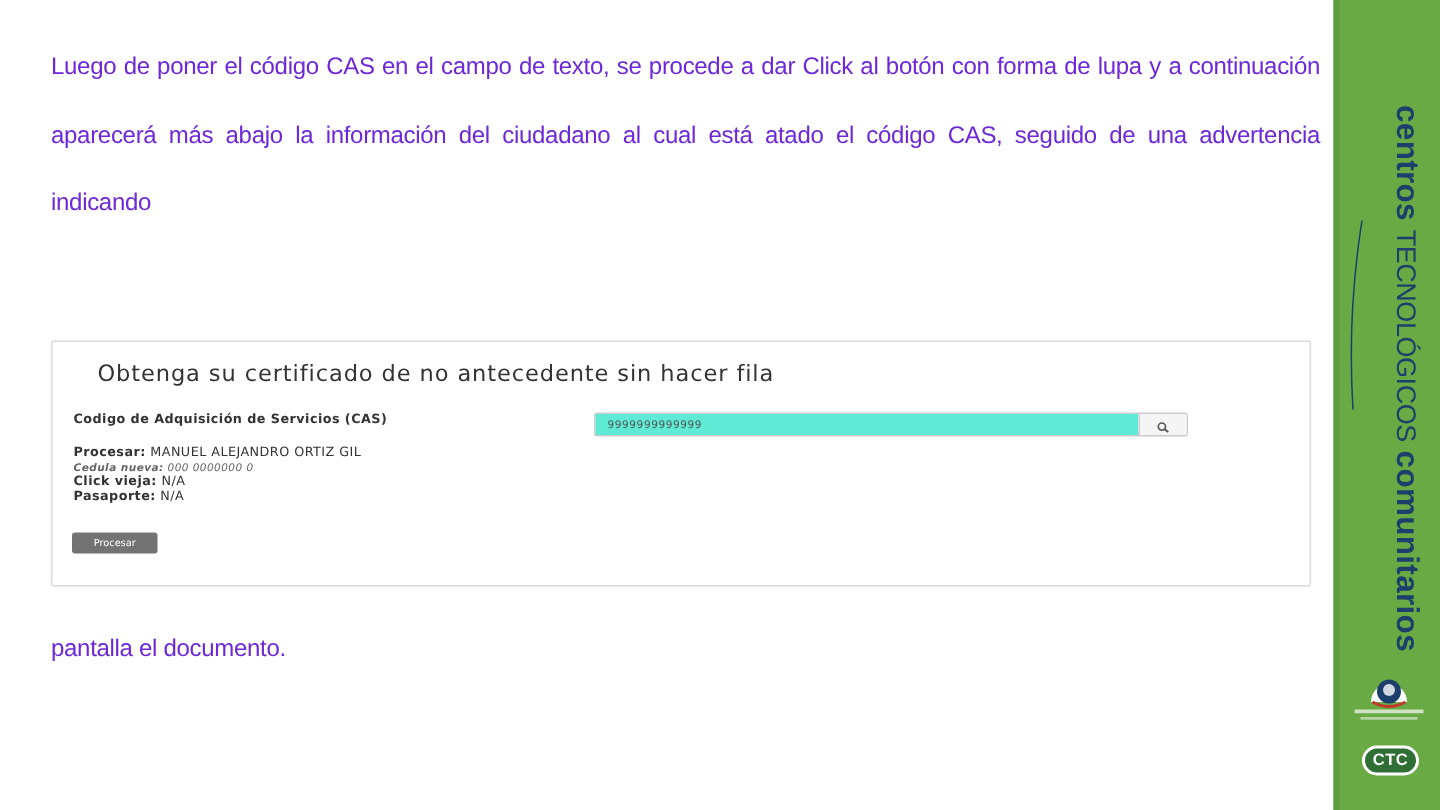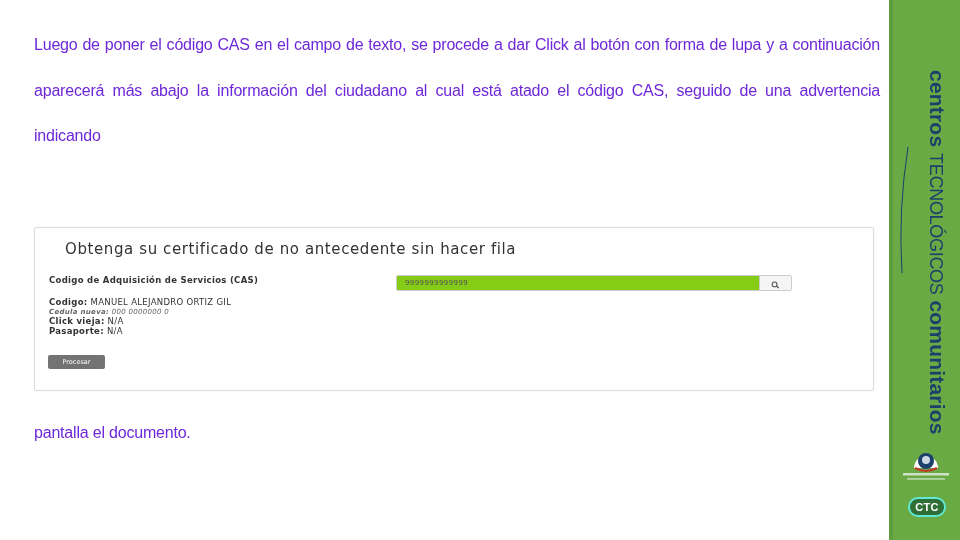--- a/index.html
+++ b/index.html
@@ -36,21 +36,21 @@
       position: absolute; left: 14px; top: 47px;
       font-size: 8.5px; font-weight: bold; color: #333; letter-spacing: 0.3px;
     }
     .search-group {
       position: absolute; left: 361px; top: 47px; width: 394px; height: 14px;
       border: 1px solid #ccc; border-radius: 2px; display: flex;
     }
     .search-input {
       flex: 1; border: none; outline: none; padding: 0 8px;
       font-family: "DejaVu Sans", sans-serif; font-size: 7px; color: #555;
-      letter-spacing: 0.4px; height: 14px; background: #84cc16;
+      letter-spacing: 0.4px; height: 14px; background: #5eead4;
     }
     .search-btn {
       width: 31px; border-left: 1px solid #ccc; background: #f5f5f5;
       display: flex; align-items: center; justify-content: center; cursor: pointer;
     }
     .info {
       position: absolute; left: 14px; top: 70px;
       font-size: 8.5px; color: #333; line-height: 9.5px; letter-spacing: 0.3px;
     }
     .info .k { font-weight: bold; }
@@ -78,21 +78,21 @@
     .brand .bold { font-weight: bold; letter-spacing: 0.2px; }
     .brand .thin { font-weight: normal; font-size: 18px; letter-spacing: -0.3px; }
     .swoosh {
       position: absolute; left: 7px; top: 145px; width: 14px; height: 130px;
     }
     .vp-logo {
       position: absolute; left: 12px; top: 444px; width: 50px; height: 40px;
     }
     .ctc-logo {
       position: absolute; left: 19px; top: 497px; width: 38px; height: 20px;
-      background: #2f6e35; border: 2px solid #5eead4; border-radius: 10px;
+      background: #2f6e35; border: 2px solid #ffffff; border-radius: 10px;
       box-sizing: border-box; color: #fff; font-weight: bold; font-size: 11px;
       display: flex; align-items: center; justify-content: center; letter-spacing: 0.3px;
     }
   </style>
 </head>
 <body>
 
 <div class="para para-1">
   <span>Luego de poner el código CAS en el campo de texto, se procede a dar Click al botón con forma de lupa y a continuación aparecerá más abajo la información del ciudadano al cual está atado el código CAS, seguido de una advertencia indicando</span>
 </div>
@@ -106,21 +106,21 @@
       <span>
         <svg width="9" height="8" viewBox="0 0 9 8">
           <circle cx="3.6" cy="3.4" r="2.4" fill="none" stroke="#555" stroke-width="1.1"></circle>
           <line x1="5.4" y1="5.1" x2="7.8" y2="7" stroke="#555" stroke-width="1.3"></line>
         </svg>
       </span>
     </div>
   </div>
   <div class="info">
     <div>
-      <span class="k">Codigo:</span>
+      <span class="k">Procesar:</span>
       <span>MANUEL ALEJANDRO ORTIZ GIL</span>
     </div>
     <div class="row-small">
       <span class="k">Cedula nueva:</span>
       <span>000 0000000 0</span>
     </div>
     <div>
       <span class="k">Click vieja:</span>
       <span>N/A</span>
     </div>

